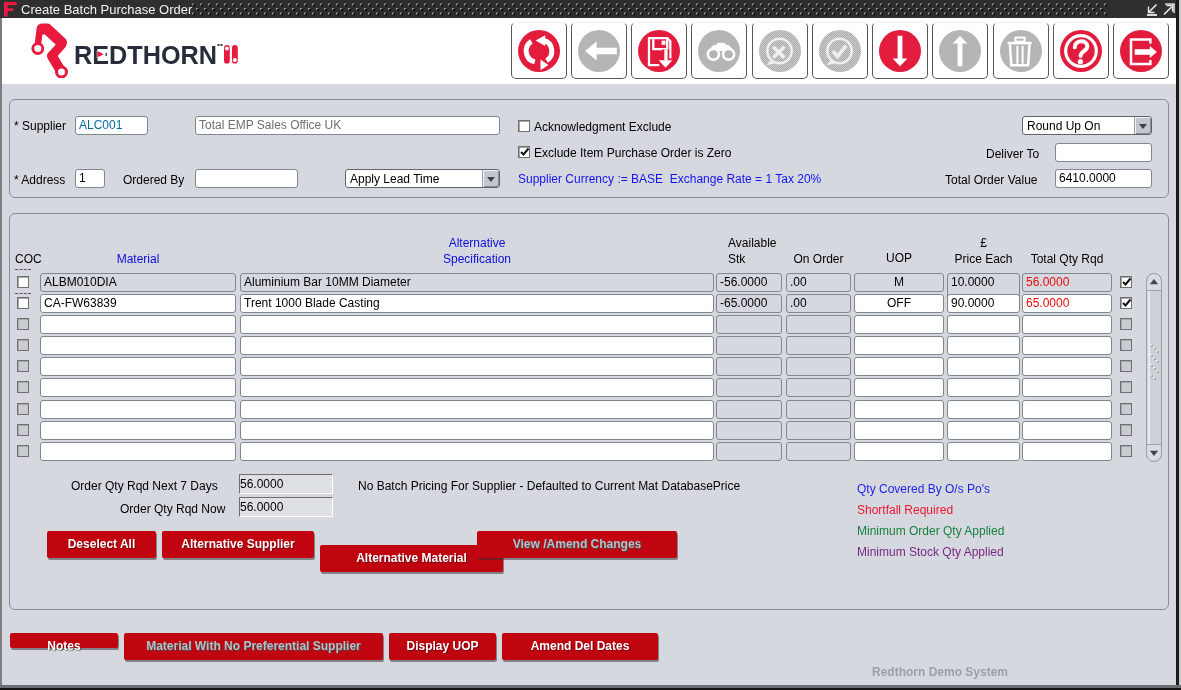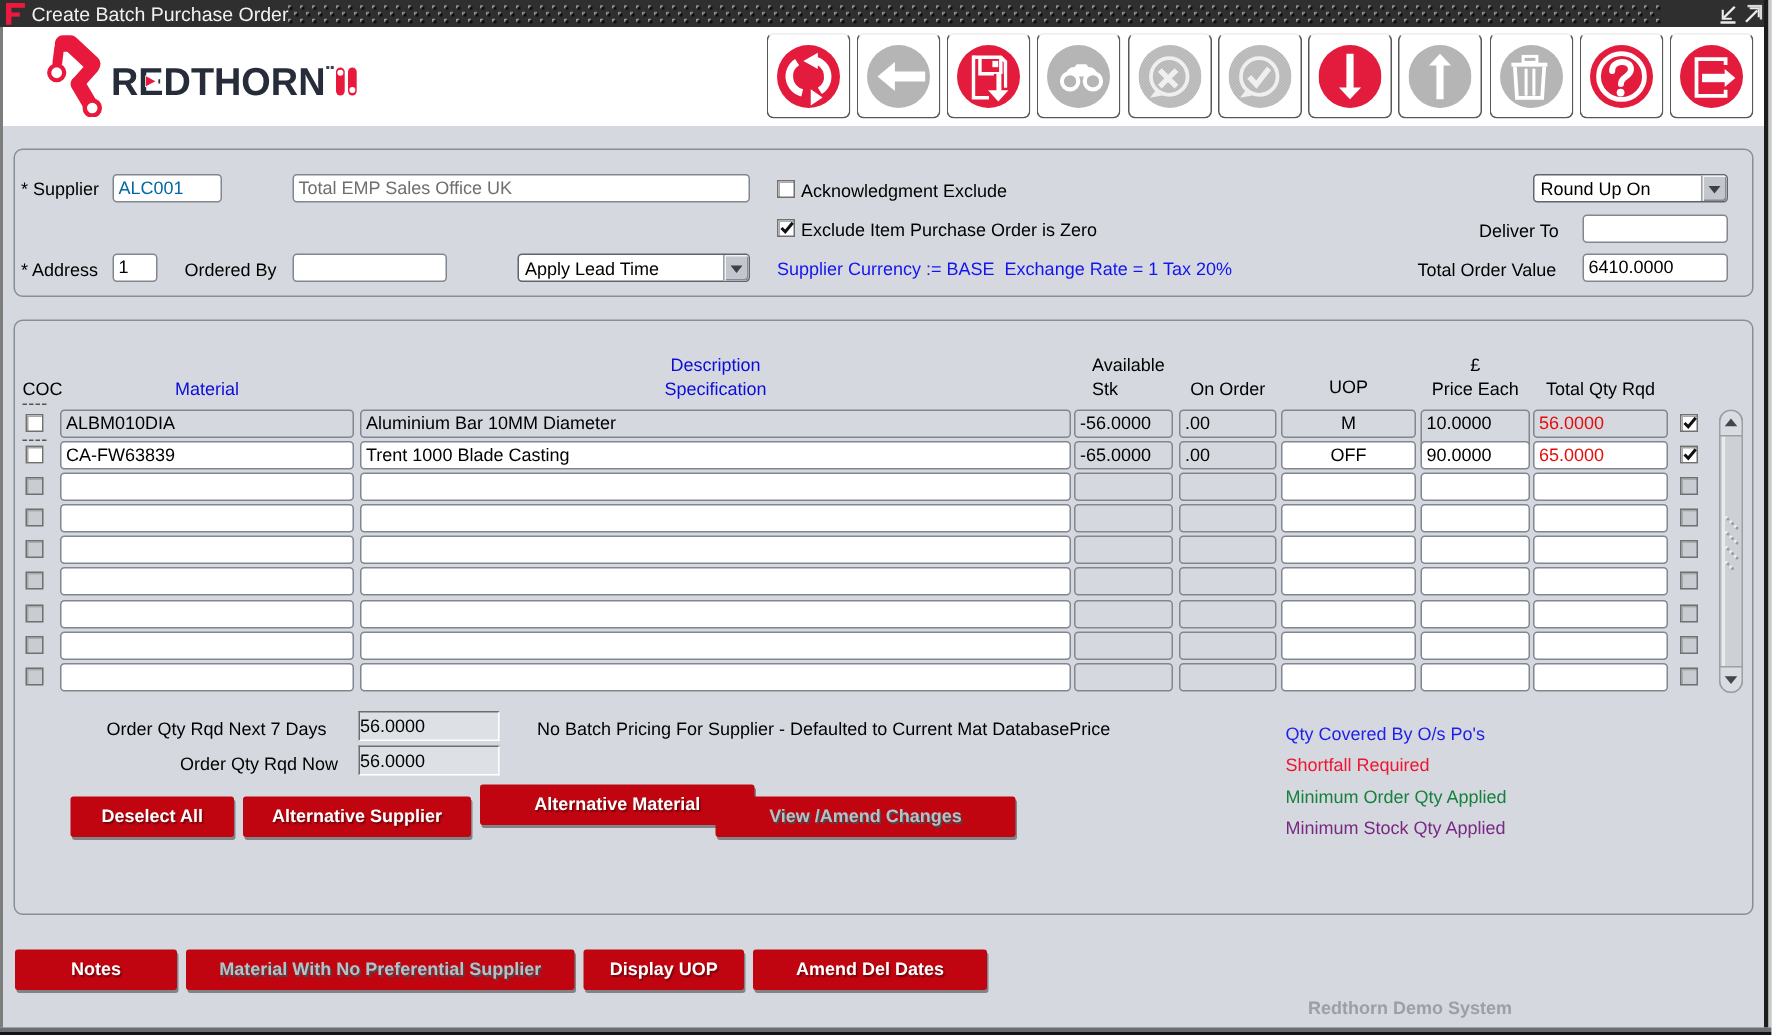--- a/index.html
+++ b/index.html
@@ -228,21 +228,21 @@
     <div class="txt">Round Up On</div>
     <div class="btn"></div>
   </div>
 <div class="lbl" style="left:986px;top:147px">Deliver To</div>
 <div class="inp" style="left:1055px;top:143px;width:97px;height:19px"></div>
 <div class="lbl" style="left:945px;top:173px">Total Order Value</div>
 <div class="inp r" style="left:1055px;top:169px;width:97px;height:19px">6410.0000</div>
 <div id="tablebox" class="abs groupbox"></div>
 <div class="lbl" style="left:15px;top:252px">COC</div>
 <div class="lbl blue c" style="left:40px;top:252px;width:196px">Material</div>
-<div class="lbl blue c" style="left:240px;top:236px;width:474px">Description</div>
+<div class="lbl blue c" style="left:240px;top:236px;width:474px">Alternative</div>
 <div class="lbl blue c" style="left:240px;top:252px;width:474px">Specification</div>
 <div class="lbl" style="left:728px;top:236px">Available</div>
 <div class="lbl" style="left:728px;top:252px">Stk</div>
 <div class="lbl c" style="left:786px;top:252px;width:65px">On Order</div>
 <div class="lbl c" style="left:854px;top:251px;width:90px">UOP</div>
 <div class="lbl c" style="left:947px;top:236px;width:73px">£</div>
 <div class="lbl c" style="left:947px;top:252px;width:73px">Price Each</div>
 <div class="lbl c" style="left:1022px;top:252px;width:90px">Total Qty Rqd</div>
 <div class="cb" style="left:17px;top:276px"></div>
 <div class="abs" style="left:15px;top:269px;width:16px;height:25px;border-top:1px dashed #555;border-bottom:1px dashed #555"></div>
@@ -372,23 +372,23 @@
 <div class="lbl" style="left:120px;top:502px">Order Qty Rqd Now</div>
 <div class="abs r" style="left:239px;top:474px;width:94px;height:20px;background:#dde1e6;border:1px solid #fff;border-top:1px solid #6e6e6e;border-left:1px solid #6e6e6e;font-size:12px;line-height:18px;padding-right:4px">56.0000</div>
 <div class="abs r" style="left:239px;top:497px;width:94px;height:20px;background:#dde1e6;border:1px solid #fff;border-top:1px solid #6e6e6e;border-left:1px solid #6e6e6e;font-size:12px;line-height:18px;padding-right:4px">56.0000</div>
 <div class="lbl" style="left:358px;top:479px">No Batch Pricing For Supplier - Defaulted to Current Mat DatabasePrice</div>
 <div class="lbl r" style="left:857px;top:482px;width:300px;color:#1f1fe8">Qty Covered By O/s Po's</div>
 <div class="lbl r" style="left:857px;top:503px;width:300px;color:#f01430">Shortfall Required</div>
 <div class="lbl r" style="left:857px;top:524px;width:300px;color:#17803f">Minimum Order Qty Applied</div>
 <div class="lbl r" style="left:857px;top:545px;width:300px;color:#7a2982">Minimum Stock Qty Applied</div>
 <div class="rbtn" style="left:47px;top:531px;width:109px;height:27px;line-height:26px">Deselect All</div>
 <div class="rbtn" style="left:162px;top:531px;width:152px;height:27px;line-height:26px">Alternative Supplier</div>
-<div class="rbtn" style="left:320px;top:523px;width:183px;height:27px;line-height:26px">Alternative Material</div>
+<div class="rbtn" style="left:320px;top:545px;width:183px;height:27px;line-height:26px">Alternative Material</div>
 <div class="rbtn dis" style="left:477px;top:531px;width:200px;height:27px;line-height:26px">View /Amend Changes</div>
-<div class="rbtn" style="left:10px;top:633px;width:108px;height:27px;line-height:26px">Notes</div>
+<div class="rbtn" style="left:10px;top:633px;width:108px;height:15px;line-height:26px">Notes</div>
 <div class="rbtn dis" style="left:124px;top:633px;width:259px;height:27px;line-height:26px">Material With No Preferential Supplier</div>
 <div class="rbtn" style="left:389px;top:633px;width:107px;height:27px;line-height:26px">Display UOP</div>
 <div class="rbtn" style="left:502px;top:633px;width:156px;height:27px;line-height:26px">Amend Del Dates</div>
 <div class="lbl r" style="left:872px;top:665px;width:300px;color:#9aa0a8;font-weight:bold">Redthorn Demo System</div>
 <div id="left-border" class="abs"></div>
 <div id="right-border-black" class="abs"></div>
 <div id="right-border-lt" class="abs"></div>
 <div id="bottom-border-lt" class="abs"></div>
 <div id="bottom-border" class="abs"></div>
 

